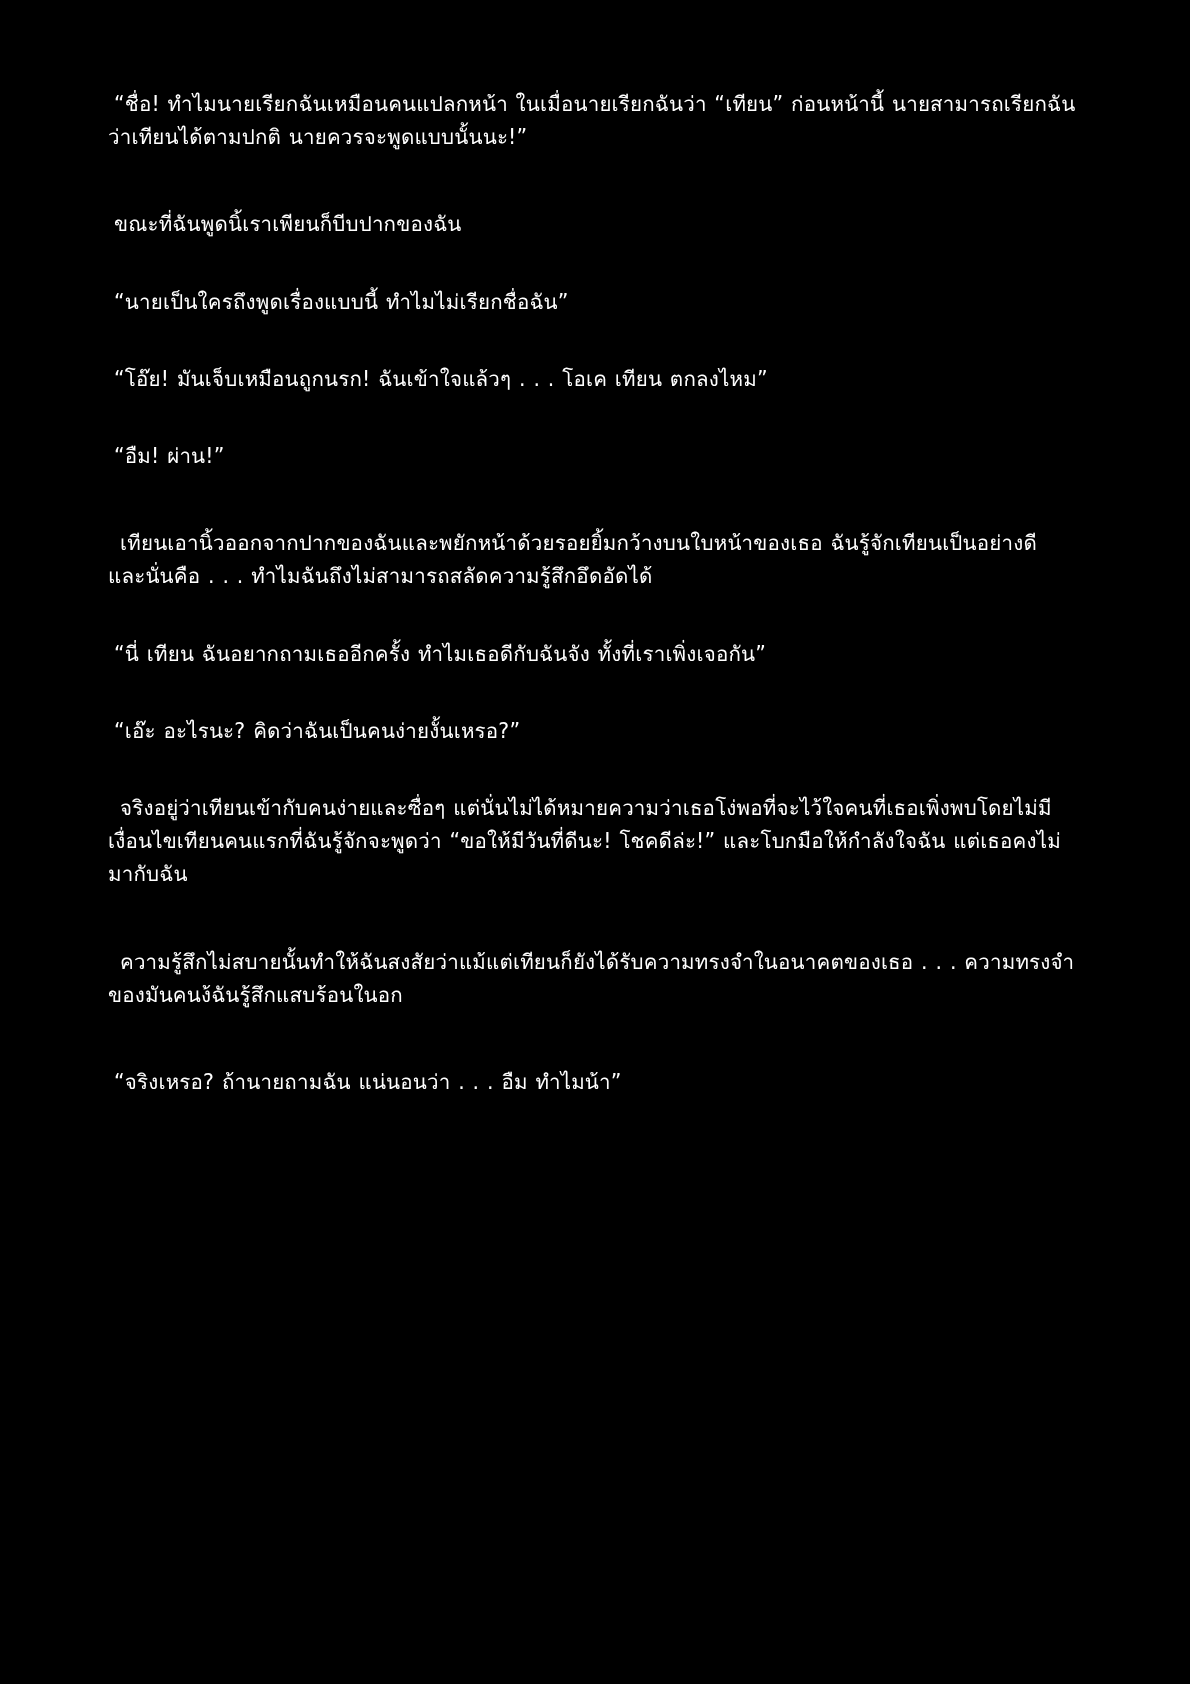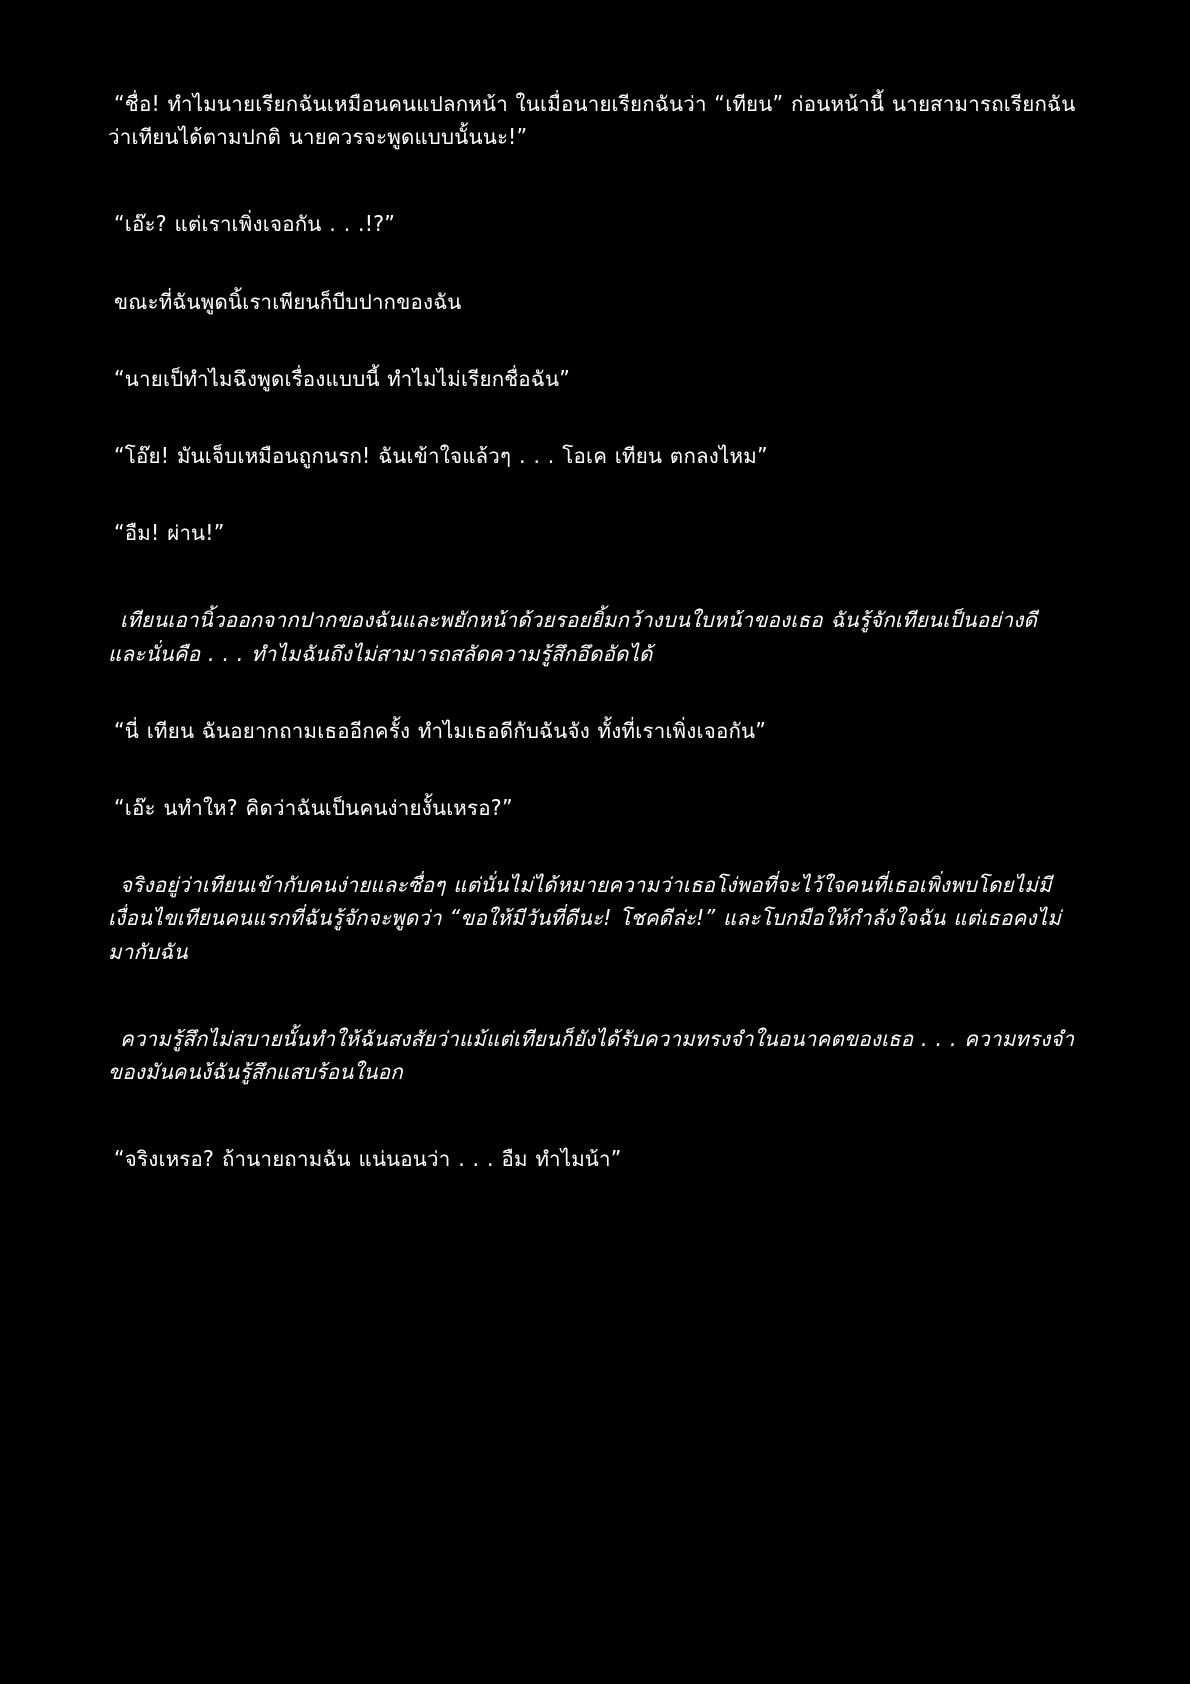--- a/index.html
+++ b/index.html
@@ -35,34 +35,32 @@
   .para.tight {
   }
   .para.gap-lg {
     margin-bottom: 44px;
   }
   .para.gap-xl {
     margin-bottom: 54px;
   }
   .para.indent-more {
     text-indent: 12px;
-    font-style: italic;
   }
 </style>
 </head>
 <body>
 
 <div class="page">
   <div class="text-body">
     <p class="para gap-xl">“ชื่อ! ทำไมนายเรียกฉันเหมือนคนแปลกหน้า ในเมื่อนายเรียกฉันว่า “เทียน” ก่อนหน้านี้ นายสามารถเรียกฉันว่าเทียนได้ตามปกติ นายควรจะพูดแบบนั้นนะ!”</p>
-    <p class="para gap-lg">“เอ๊ะ? แต่เราเพิ่งเจอกัน . . .!?”</p>
     <p class="para gap-lg">ขณะที่ฉันพูดนิ้เราเพียนก็บีบปากของฉัน</p>
-    <p class="para gap-lg">“นายเป็ทำไมฉึงพูดเรื่องแบบนี้ ทำไมไม่เรียกชื่อฉัน”</p>
+    <p class="para gap-lg">“นายเป็นใครถึงพูดเรื่องแบบนี้ ทำไมไม่เรียกชื่อฉัน”</p>
     <p class="para gap-lg">“โอ๊ย! มันเจ็บเหมือนถูกนรก! ฉันเข้าใจแล้วๆ . . . โอเค เทียน ตกลงไหม”</p>
     <p class="para gap-xl">“อืม! ผ่าน!”</p>
     <p class="para gap-lg indent-more">เทียนเอานิ้วออกจากปากของฉันและพยักหน้าด้วยรอยยิ้มกว้างบนใบหน้าของเธอ ฉันรู้จักเทียนเป็นอย่างดี และนั่นคือ . . . ทำไมฉันถึงไม่สามารถสลัดความรู้สึกอึดอัดได้</p>
     <p class="para gap-lg">“นี่ เทียน ฉันอยากถามเธออีกครั้ง ทำไมเธอดีกับฉันจัง ทั้งที่เราเพิ่งเจอกัน”</p>
-    <p class="para gap-lg">“เอ๊ะ นทำให? คิดว่าฉันเป็นคนง่ายงั้นเหรอ?”</p>
+    <p class="para gap-lg">“เอ๊ะ อะไรนะ? คิดว่าฉันเป็นคนง่ายงั้นเหรอ?”</p>
     <p class="para gap-xl indent-more">จริงอยู่ว่าเทียนเข้ากับคนง่ายและซื่อๆ แต่นั่นไม่ได้หมายความว่าเธอโง่พอที่จะไว้ใจคนที่เธอเพิ่งพบโดยไม่มีเงื่อนไขเทียนคนแรกที่ฉันรู้จักจะพูดว่า “ขอให้มีวันที่ดีนะ! โชคดีล่ะ!” และโบกมือให้กำลังใจฉัน แต่เธอคงไม่มากับฉัน</p>
     <p class="para gap-xl indent-more">ความรู้สึกไม่สบายนั้นทำให้ฉันสงสัยว่าแม้แต่เทียนก็ยังได้รับความทรงจำในอนาคตของเธอ . . . ความทรงจำของมันคนง้ฉันรู้สึกแสบร้อนในอก</p>
     <p class="para tight">“จริงเหรอ? ถ้านายถามฉัน แน่นอนว่า . . . อืม ทำไมน้า”</p>
   </div>
 </div>
 
 </body></html>

